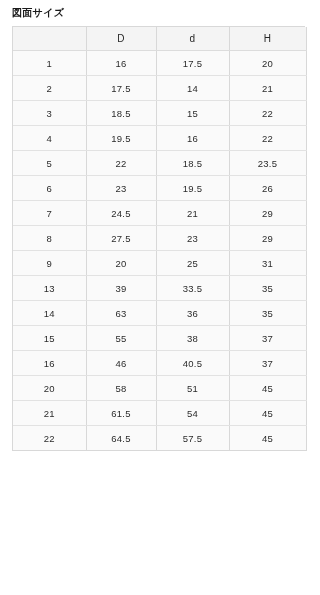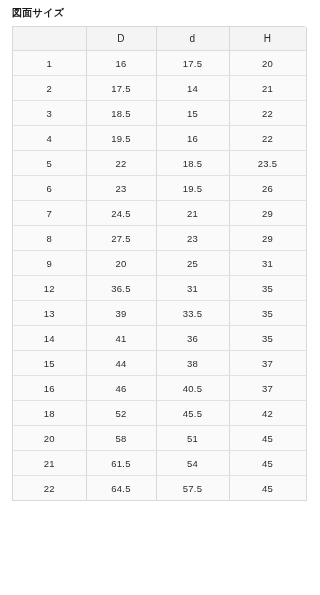--- a/index.html
+++ b/index.html
@@ -142,54 +142,42 @@
             <td>23</td>
             <td>29</td>
           </tr>
           <tr>
             <td>9</td>
             <td>20</td>
             <td>25</td>
             <td>31</td>
           </tr>
           <tr>
-            <td>12</td>
-            <td>36.5</td>
-            <td>31</td>
-            <td>35</td>
-          </tr>
-          <tr>
             <td>13</td>
             <td>39</td>
             <td>33.5</td>
             <td>35</td>
           </tr>
           <tr>
             <td>14</td>
-            <td>41</td>
+            <td>63</td>
             <td>36</td>
             <td>35</td>
           </tr>
           <tr>
             <td>15</td>
-            <td>44</td>
+            <td>55</td>
             <td>38</td>
             <td>37</td>
           </tr>
           <tr>
             <td>16</td>
             <td>46</td>
             <td>40.5</td>
             <td>37</td>
-          </tr>
-          <tr>
-            <td>18</td>
-            <td>52</td>
-            <td>45.5</td>
-            <td>42</td>
           </tr>
           <tr>
             <td>20</td>
             <td>58</td>
             <td>51</td>
             <td>45</td>
           </tr>
           <tr>
             <td>21</td>
             <td>61.5</td>

